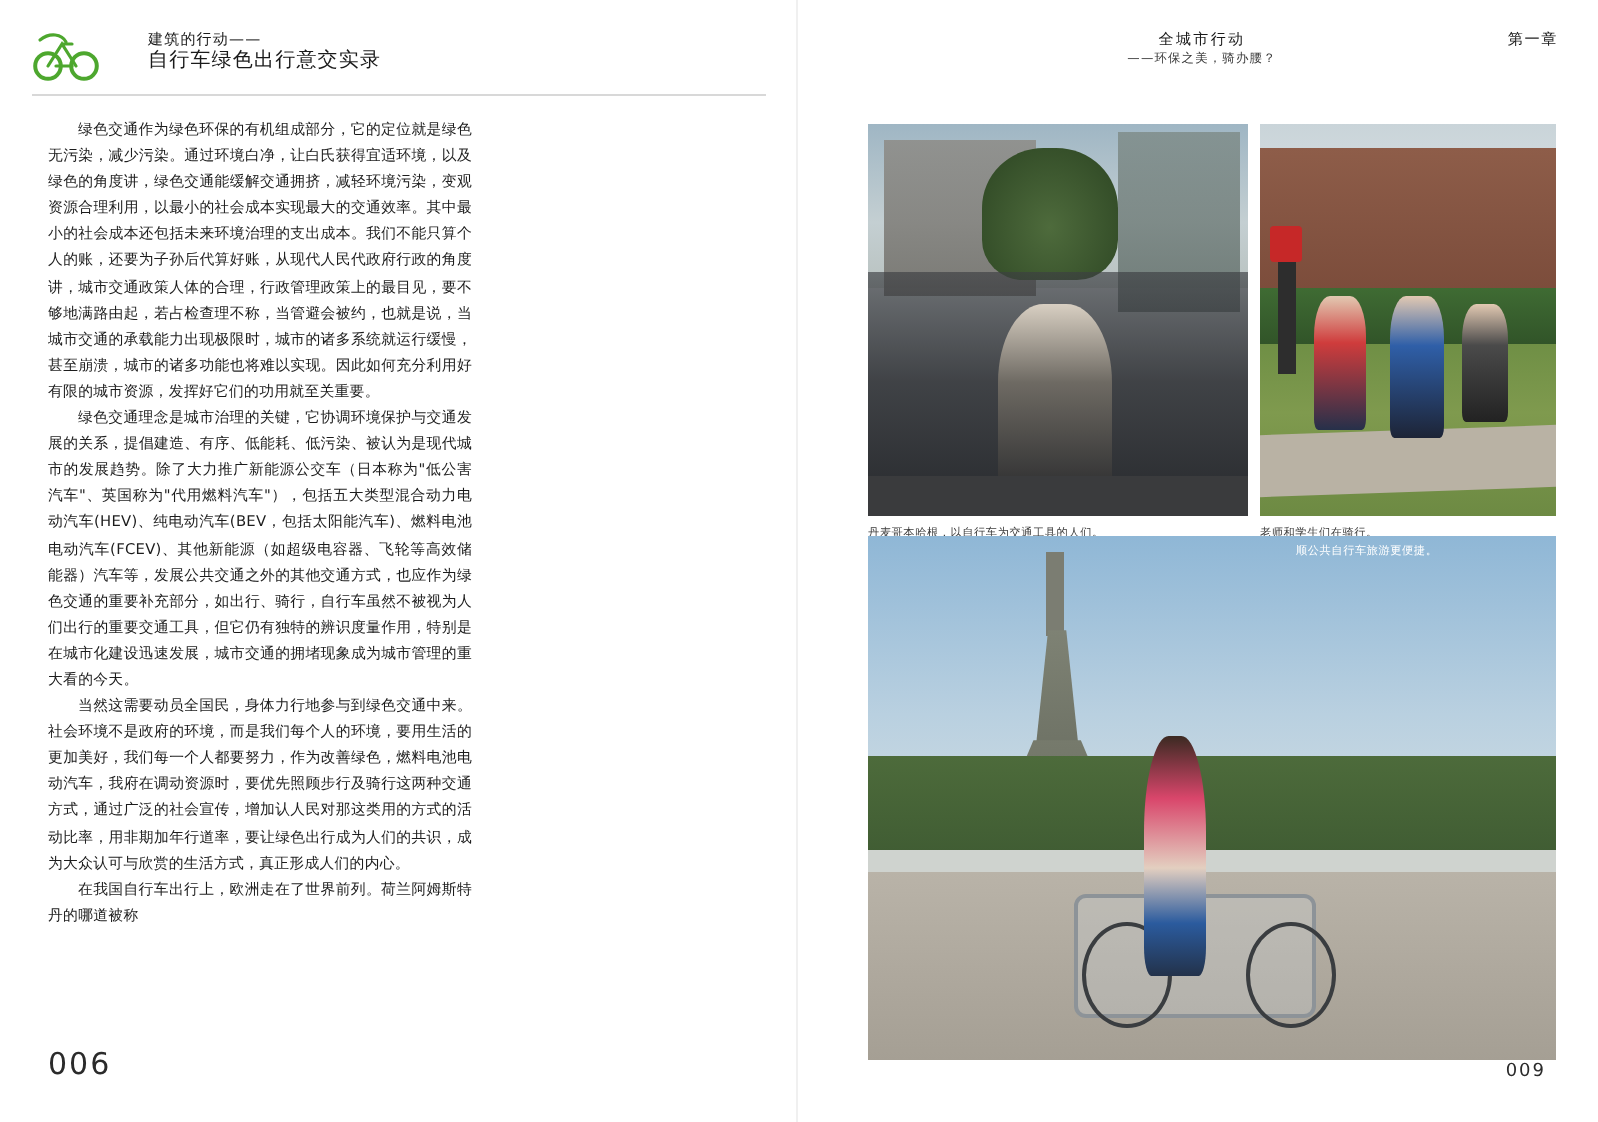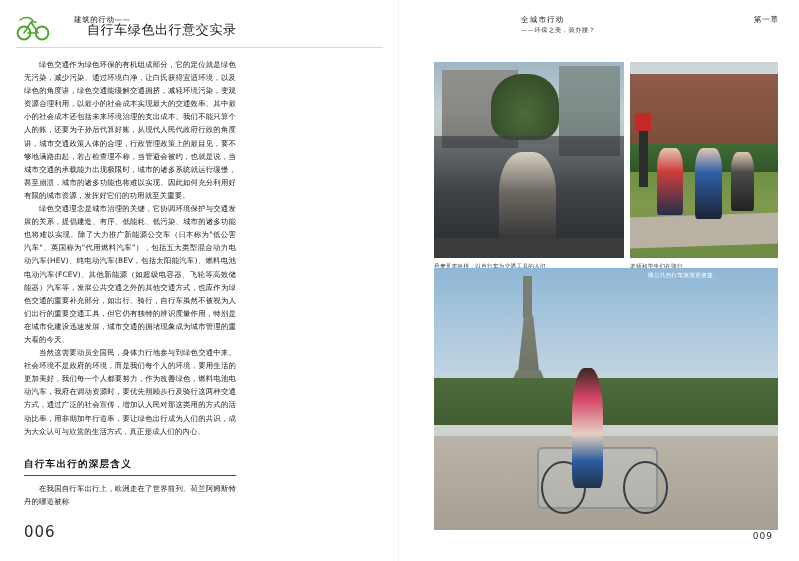--- a/index.html
+++ b/index.html
@@ -51,27 +51,25 @@
     width: 250px;
   }
   .header-line-1 {
     font-size: 7.5px;
     color: #1a1a1a;
     letter-spacing: 0.6px;
     line-height: 11px;
     white-space: nowrap;
   }
   .header-line-2 {
-    font-size: 13px;
+    font-size: 10px;
     color: #1a1a1a;
     letter-spacing: 0.6px;
     line-height: 11px;
-    margin-left: 13px;
     white-space: nowrap;
-    font-family: Liberation Mono, monospace;
   }
   .header-rule {
     position: absolute;
     left: 16px;
     top: 47px;
     width: 367px;
     height: 1px;
     background: #d8d8d8;
   }
 
@@ -118,21 +116,21 @@
     font-size: 15px;
     color: #2b2b2b;
     letter-spacing: 1px;
   }
 
   
   .header-right {
     position: absolute;
     right: 118px;
     top: 14px;
-    text-align: left;
+    text-align: center;
     width: 160px;
   }
   .header-right .hr1 {
     font-size: 7.5px;
     color: #1a1a1a;
     letter-spacing: 1.2px;
     line-height: 11px;
   }
   .header-right .hr2 {
     font-size: 6.2px;
@@ -227,27 +225,23 @@
     </div>
 
     <div class="header-left">
       <div class="header-line-1">建筑的行动——</div>
       <div class="header-line-2">自行车绿色出行意交实录</div>
     </div>
     <div class="header-rule"></div>
 
     <div class="body-col">
       <p>绿色交通作为绿色环保的有机组成部分，它的定位就是绿色无污染，减少污染。通过环境白净，让白氏获得宜适环境，以及绿色的角度讲，绿色交通能缓解交通拥挤，减轻环境污染，变观资源合理利用，以最小的社会成本实现最大的交通效率。其中最小的社会成本还包括未来环境治理的支出成本。我们不能只算个人的账，还要为子孙后代算好账，从现代人民代政府行政的角度讲，城市交通政策人体的合理，行政管理政策上的最目见，要不够地满路由起，若占检查理不称，当管避会被约，也就是说，当城市交通的承载能力出现极限时，城市的诸多系统就运行缓慢，甚至崩溃，城市的诸多功能也将难以实现。因此如何充分利用好有限的城市资源，发挥好它们的功用就至关重要。</p>
-      <p>绿色交通理念是城市治理的关键，它协调环境保护与交通发展的关系，提倡建造、有序、低能耗、低污染、城市的诸多功能也将难以实现。除了大力推广新能源公交车（日本称为"低公害汽车"、英国称为"代用燃料汽车"），包括五大类型混合动力电动汽车(HEV)、纯电动汽车(BEV，包括太阳能汽车)、燃料电池电动汽车(FCEV)、其他新能源（如超级电容器、飞轮等高效储能器）汽车等，发展公共交通之外的其他交通方式，也应作为绿色交通的重要补充部分，如出行、骑行，自行车虽然不被视为人们出行的重要交通工具，但它仍有独特的辨识度量作用，特别是在城市化建设迅速发展，城市交通的拥堵现象成为城市管理的重大看的今天。</p>
+      <p>绿色交通理念是城市治理的关键，它协调环境保护与交通发展的关系，提倡建造、有序、低能耗、低污染、被认为是现代城市的发展趋势。除了大力推广新能源公交车（日本称为"低公害汽车"、英国称为"代用燃料汽车"），包括五大类型混合动力电动汽车(HEV)、纯电动汽车(BEV，包括太阳能汽车)、燃料电池电动汽车(FCEV)、其他新能源（如超级电容器、飞轮等高效储能器）汽车等，发展公共交通之外的其他交通方式，也应作为绿色交通的重要补充部分，如出行、骑行，自行车虽然不被视为人们出行的重要交通工具，但它仍有独特的辨识度量作用，特别是在城市化建设迅速发展，城市交通的拥堵现象成为城市管理的重大看的今天。</p>
       <p>当然这需要动员全国民，身体力行地参与到绿色交通中来。社会环境不是政府的环境，而是我们每个人的环境，要用生活的更加美好，我们每一个人都要努力，作为改善绿色，燃料电池电动汽车，我府在调动资源时，要优先照顾步行及骑行这两种交通方式，通过广泛的社会宣传，增加认人民对那这类用的方式的活动比率，用非期加年行道率，要让绿色出行成为人们的共识，成为大众认可与欣赏的生活方式，真正形成人们的内心。</p>
 
-      <div class="section-head">
-        <span class="title">自行车出行的深层含义</span>
-        <span class="underline"></span>
-      </div>
 
       <p>在我国自行车出行上，欧洲走在了世界前列。荷兰阿姆斯特丹的哪道被称</p>
     </div>
 
     <div class="folio-left">006</div>
   </div>
 
   <div class="page page-right">
 
     <div class="header-right">

